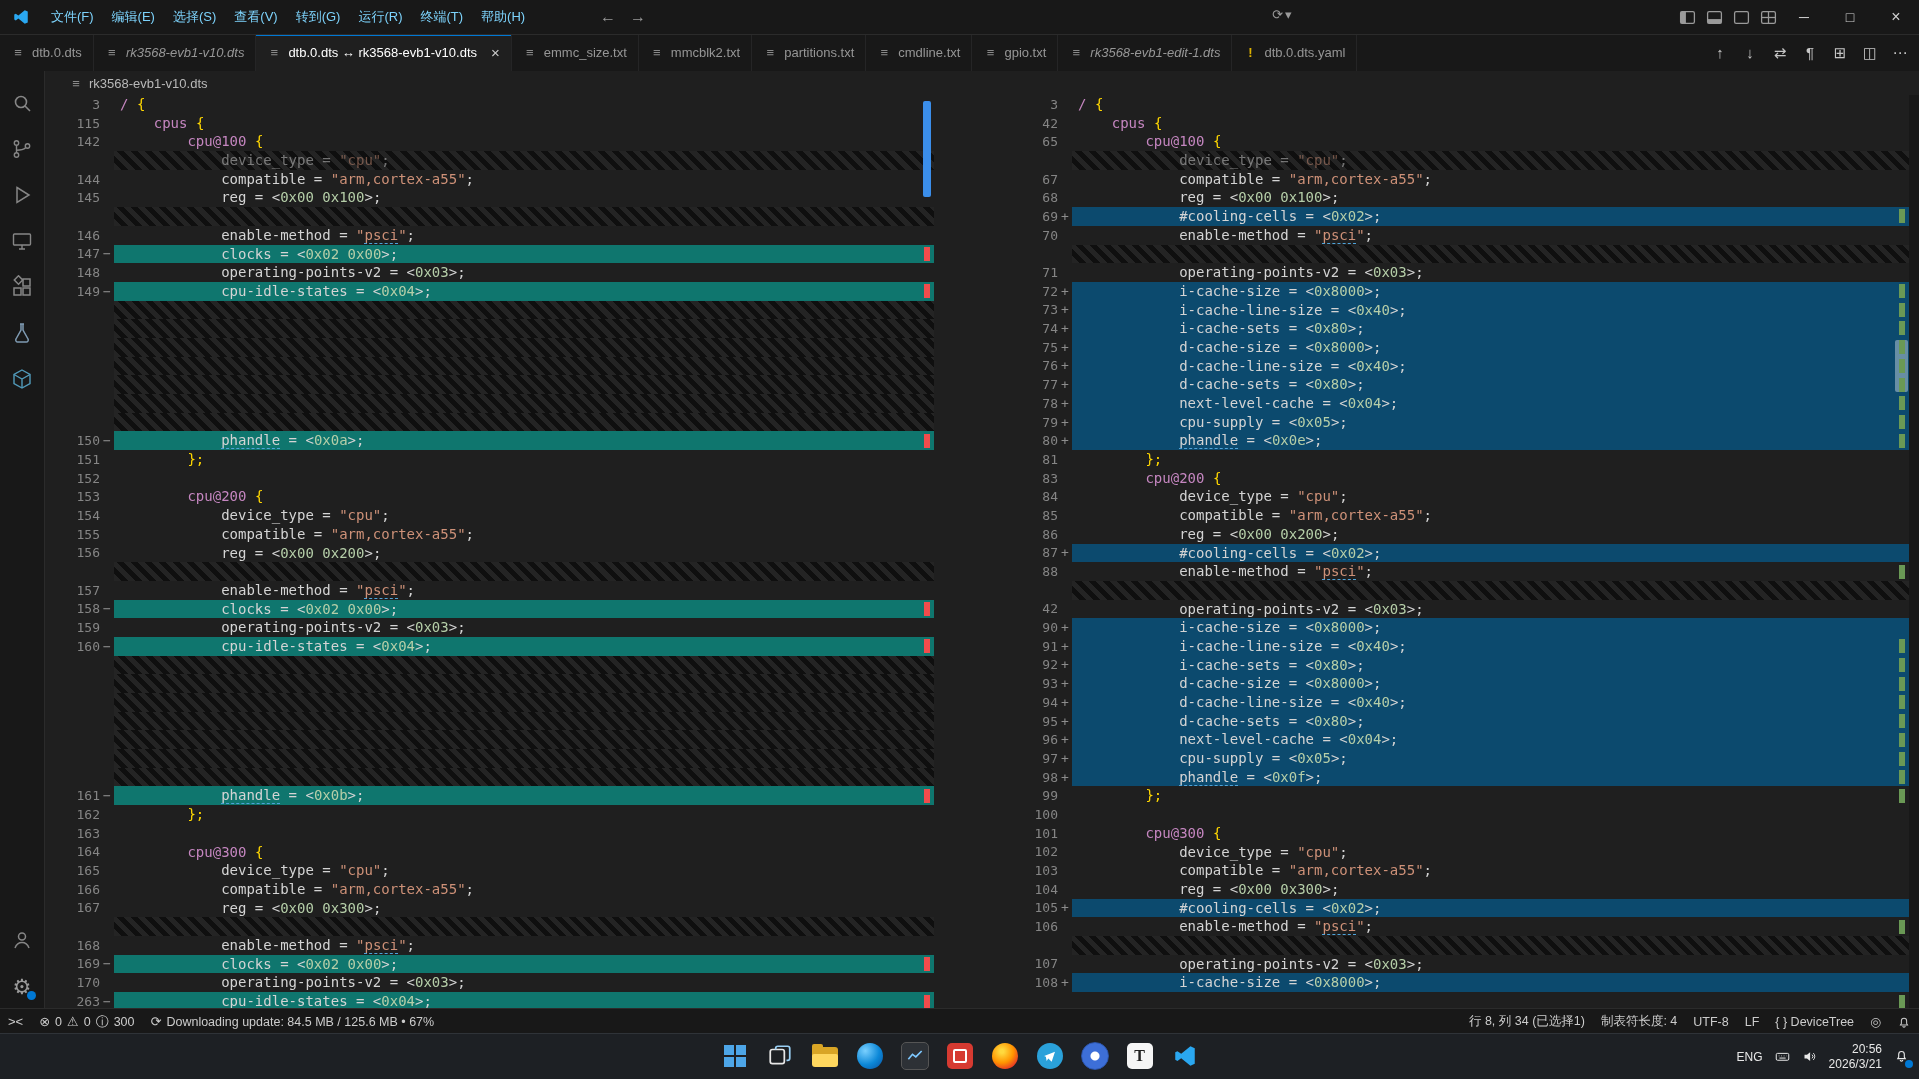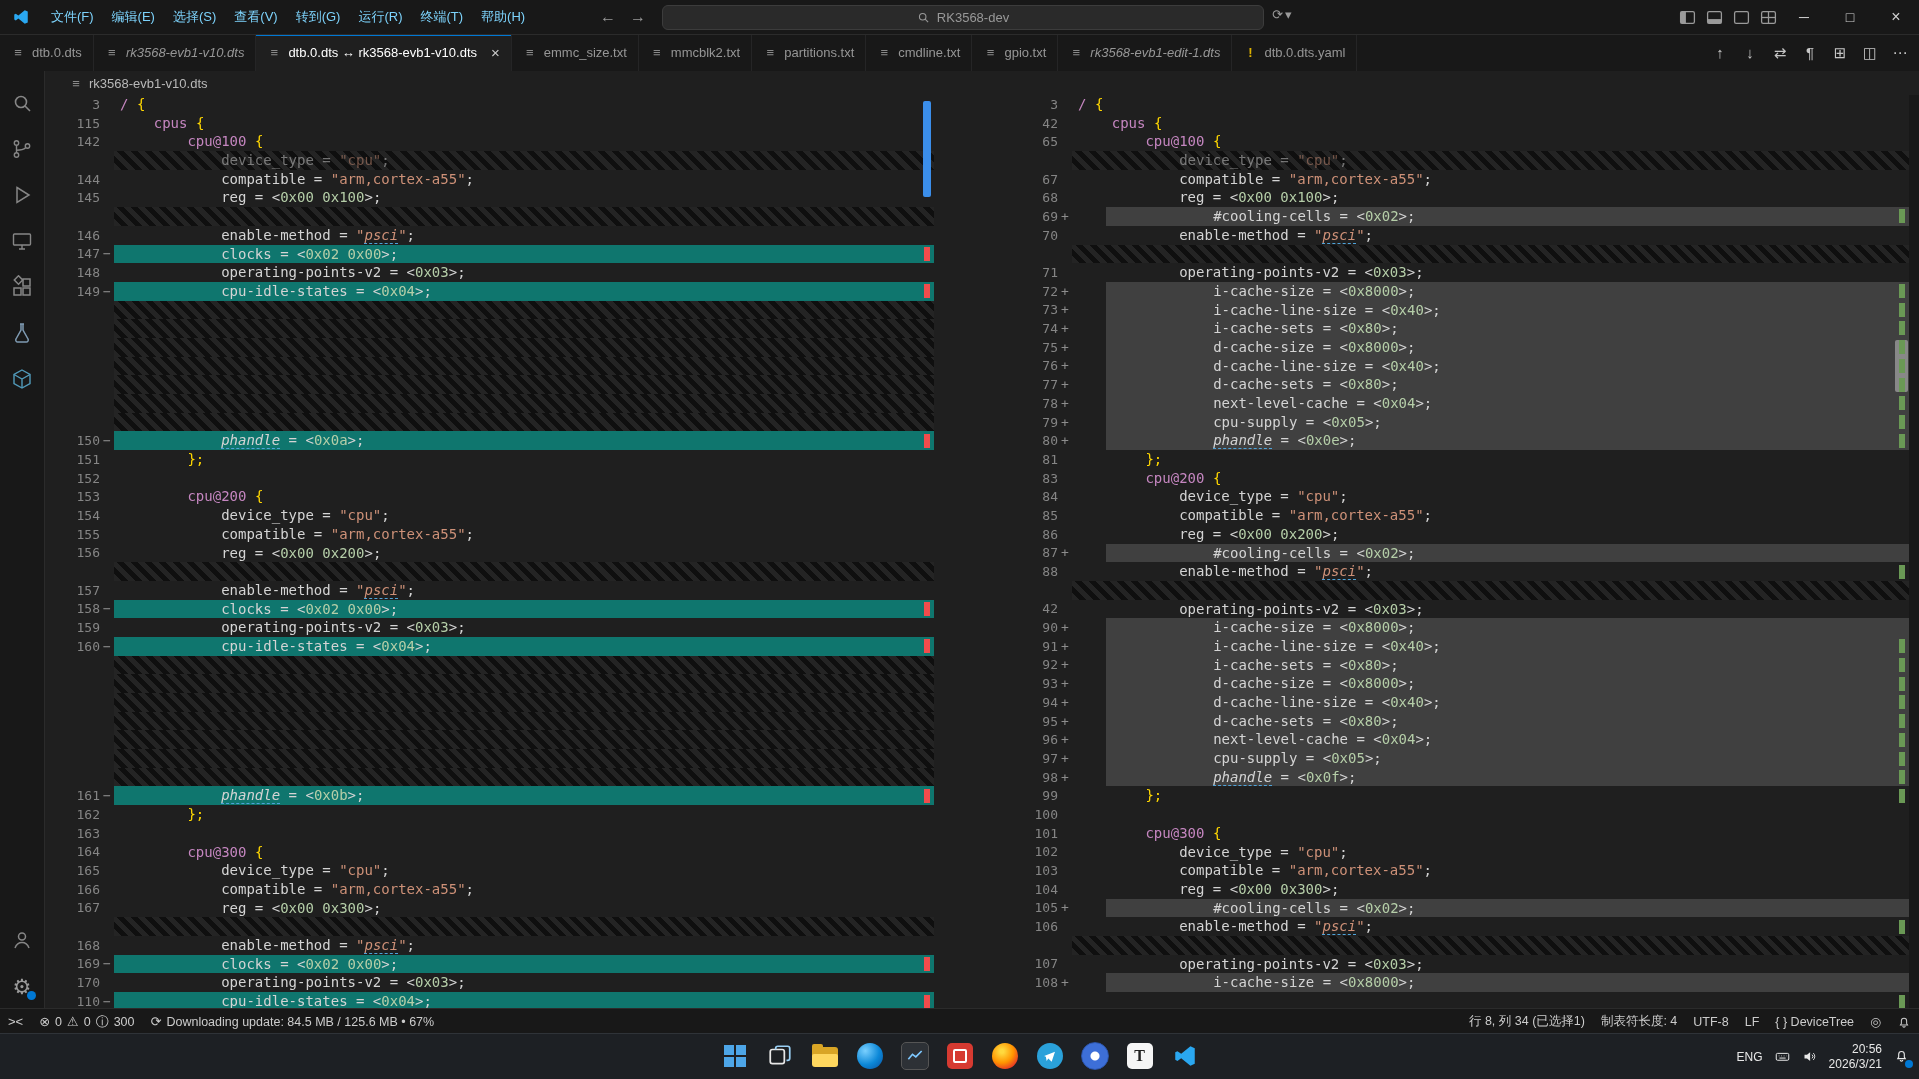--- a/index.html
+++ b/index.html
@@ -51,28 +51,28 @@
   .pane-left{width:890px;flex:none;}
   .pane-right{flex:1;margin-left:46px;}
   .drow{display:flex;height:18.7px;}
   .gut{width:70px;flex:none;display:flex;justify-content:flex-end;align-items:center;
        font-family:"DejaVu Sans Mono",monospace;font-size:13px;color:#858585;}
   .pane-right .gut{width:92px;}
   .gut .num{text-align:right;}
   .gut .sign{width:14px;text-align:center;color:#8d8d8d;}
   .code{flex:1;white-space:pre;font-family:"DejaVu Sans Mono",monospace;font-size:14px;line-height:18.7px;color:#d4d4d4;padding-left:6px;}
   .row-del  .code{background:#0f766e;}
-  .row-add  .code{background:#404040;margin-left:34px;}
+  .row-add  .code{background:#0c4a6e;}
   .row-hatch .code{background:repeating-linear-gradient(45deg,#242424 0 5px,#0f0f0f 5px 10px);}
   .faint{opacity:.5;}
   .tk-node{color:#c586c0;}
   .tk-brace{color:#ffd700;}
   .tk-str{color:#ce9178;}
   .tk-num{color:#b5cea8;}
-  .sq{border-bottom:1px dashed #4fa3d9;font-style:italic;}
+  .sq{border-bottom:1px dashed #4fa3d9;}
   .overview-ruler{position:absolute;top:0;height:100%;width:14px;}
   .ruler-left-pos{right:0;}
   .ruler-right-pos{right:10px;width:16px;}
   .ruler-mark{position:absolute;width:6px;height:14px;right:4px;}
   .mark-del{background:#f14c4c;}
   .mark-add{background:#6a9955;}
   .ruler-thumb-blue{position:absolute;right:3px;top:6px;width:8px;height:96px;background:#3b8eea;border-radius:2px;}
   .ruler-thumb-light{position:absolute;right:1px;top:245px;width:13px;height:52px;background:rgba(255,255,255,.38);border-radius:2px;}
   .edge-strip{position:absolute;right:0;top:0;width:10px;height:100%;background:#181818;}
   
@@ -128,27 +128,20 @@
         <div class="menu-item">查看(V)</div>
         <div class="menu-item">转到(G)</div>
         <div class="menu-item">运行(R)</div>
         <div class="menu-item">终端(T)</div>
         <div class="menu-item">帮助(H)</div>
       </div>
     <div class="nav-arrows">
       <span>←</span>
       <span>→</span>
     </div>
-    <div class="search-pill">
-      <svg width="13" height="13" viewBox="0 0 24 24">
-          <circle cx="10.5" cy="10.5" r="6" fill="none" stroke="#989898" stroke-width="2"></circle>
-          <path d="M15 15l5.5 5.5" stroke="#989898" stroke-width="2"></path>
-        </svg>
-      <span>RK3568-dev</span>
-    </div>
     <div class="pill-side">
         <span>⟳</span>
         <span>▾</span>
       </div>
     <div class="layout-icons">
       <svg width="17" height="17" viewBox="0 0 16 16">
           <rect x="1.5" y="2.5" width="13" height="11" rx="1.5" fill="none" stroke="#9a9a9a" stroke-width="1.2"></rect>
           <rect x="1.5" y="2.5" width="5" height="11" fill="#9a9a9a"></rect>
         </svg>
       <svg width="17" height="17" viewBox="0 0 16 16">
@@ -631,21 +624,21 @@
           </div>
           <div class="drow row-norm">
             <div class="gut">
               <span class="num">170</span>
               <span class="sign"></span>
             </div>
             <div class="code">            operating-points-v2 = &lt;<span class="tk-num">0x03</span>&gt;;</div>
           </div>
           <div class="drow row-del">
             <div class="gut">
-              <span class="num">110</span>
+              <span class="num">263</span>
               <span class="sign">−</span>
             </div>
             <div class="code">            cpu-idle-states = &lt;<span class="tk-num">0x04</span>&gt;;</div>
           </div>
         </div>
       <div class="overview-ruler ruler-left-pos">
         <div class="ruler-thumb-blue"></div>
       <div class="ruler-mark mark-del" style="top: 151.6px;"></div>
           <div class="ruler-mark mark-del" style="top: 189px;"></div>
           <div class="ruler-mark mark-del" style="top: 338.6px;"></div>

